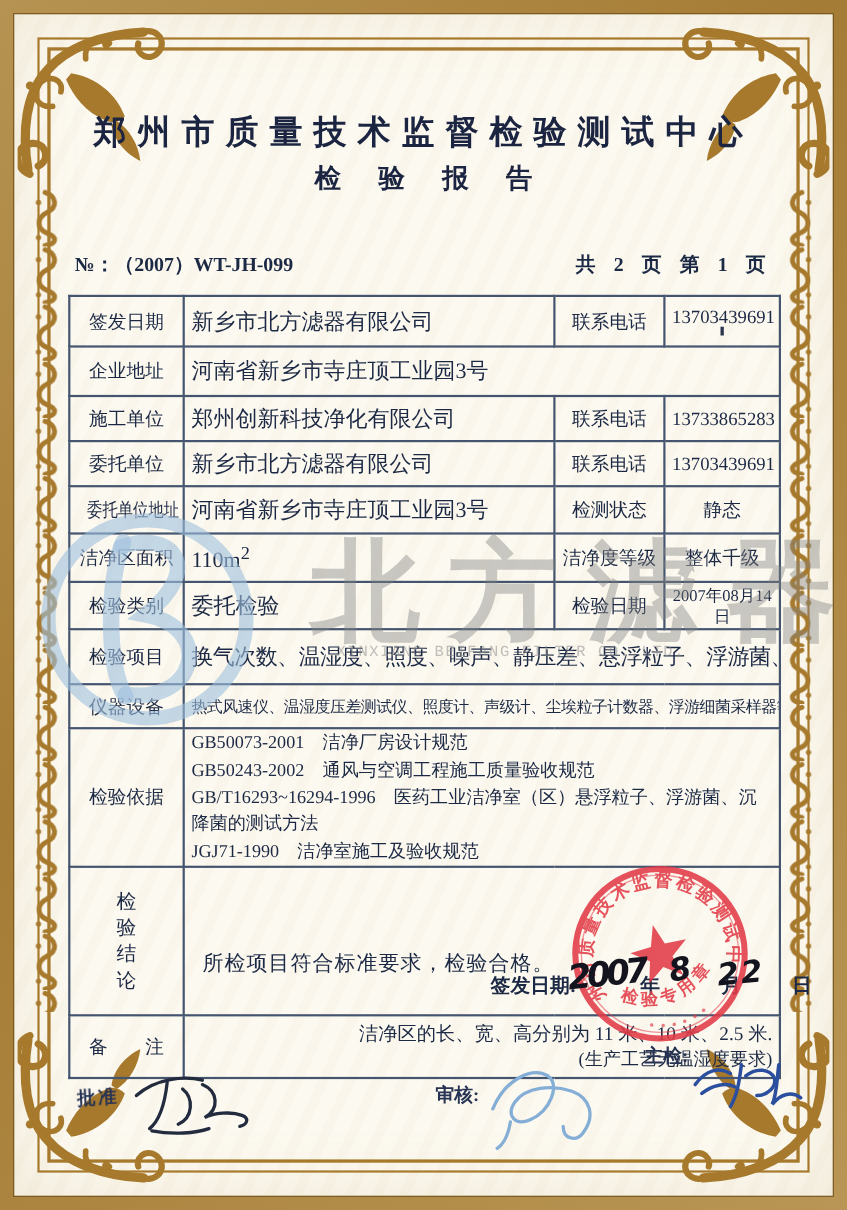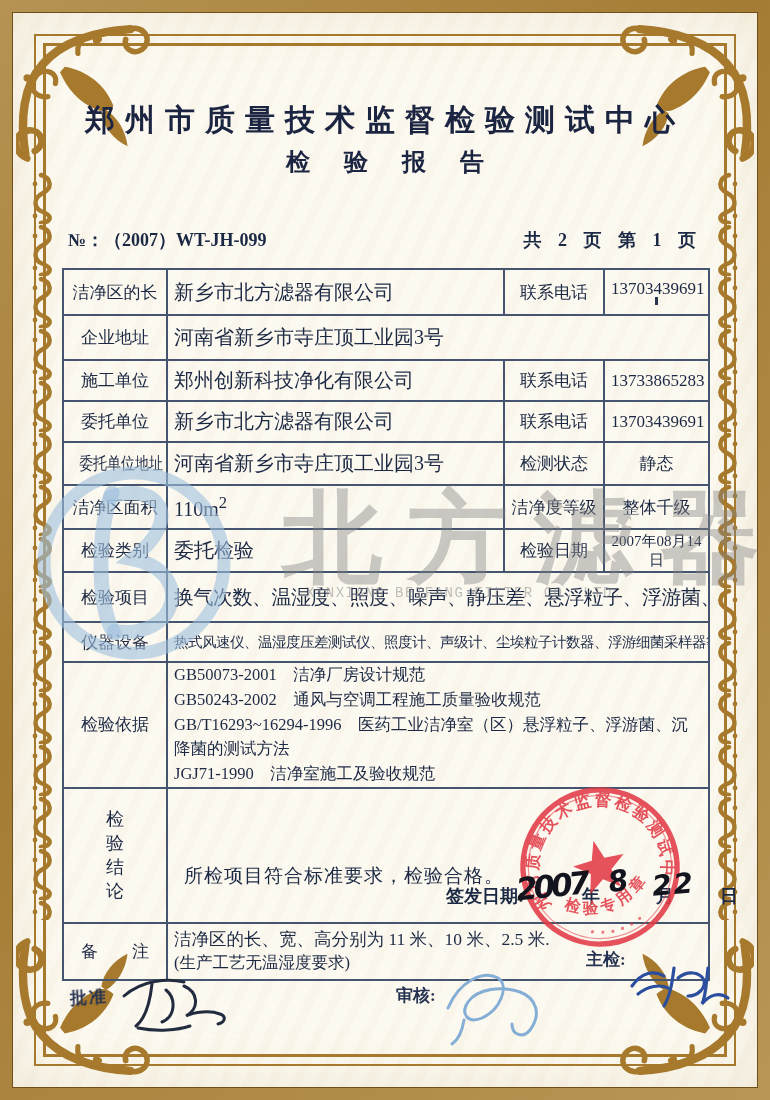--- a/index.html
+++ b/index.html
@@ -40,21 +40,21 @@
   td.val{font-size:20px;padding-left:10px;}
   td.mid{text-align:center;font-size:17px;margin-top:36px;}
   td.num{text-align:center;font-size:17px;font-family:"Liberation Serif",serif;}
   .squeeze{display:inline-block;transform:scaleX(.82);transform-origin:center;white-space:nowrap;}
   .small-val{font-size:15px;letter-spacing:-.5px;white-space:nowrap;}
   .basis-cell{font-size:16.5px;line-height:1.5;padding:6px 10px 6px 12px;vertical-align:middle;font-family:Liberation Serif, serif;}
   .concl-lab{height:100%;display:flex;flex-direction:column;justify-content:space-between;
              align-items:center;padding:12px 0;font-size:18px;}
   .concl-cell{position:relative;vertical-align:top;}
   .concl-text{margin-top:42px;margin-left:10px;font-size:19px;letter-spacing:1px;}
-  .remark-cell{font-size:17.5px;line-height:1.35;padding:4px 10px;}
+  .remark-cell{font-size:17.5px;line-height:1.35;padding:4px 10px;text-align:right;}
   .remark-l2{font-size:16.5px;}
   .ink-mark{display:block;margin:-2px auto 0;width:3px;height:8px;background:#2a3550;}
   
   .issue-printed{position:absolute;left:446px;top:884px;z-index:4;display:flex;
                  align-items:baseline;font-size:18px;font-weight:bold;color:#1c2945;}
   .issue-printed .u-year{margin-left:58px;}
   .issue-printed .u-month{margin-left:56px;}
   .issue-printed .u-day{margin-left:46px;}
   .hand{font-family:"DejaVu Sans",sans-serif;font-style:italic;font-weight:bold;
         color:#14141f;position:absolute;z-index:12;}
@@ -143,21 +143,21 @@
 
     <table class="info">
       <colgroup>
           <col style="width:104px">
           <col style="width:337px">
           <col style="width:100px">
           <col style="width:105px">
         </colgroup>
       <tbody>
           <tr style="height:46px">
-        <td class="lab">洁净区的长</td>
+        <td class="lab">签发日期</td>
         <td class="val">新乡市北方滤器有限公司</td>
         <td class="mid">联系电话</td>
         <td class="num">
           <span>13703439691</span>
           <span class="ink-mark"></span>
         </td>
       </tr>
       <tr style="height:45px">
         <td class="lab">企业地址</td>
         <td class="val" colspan="3">河南省新乡市寺庄顶工业园3号</td>

